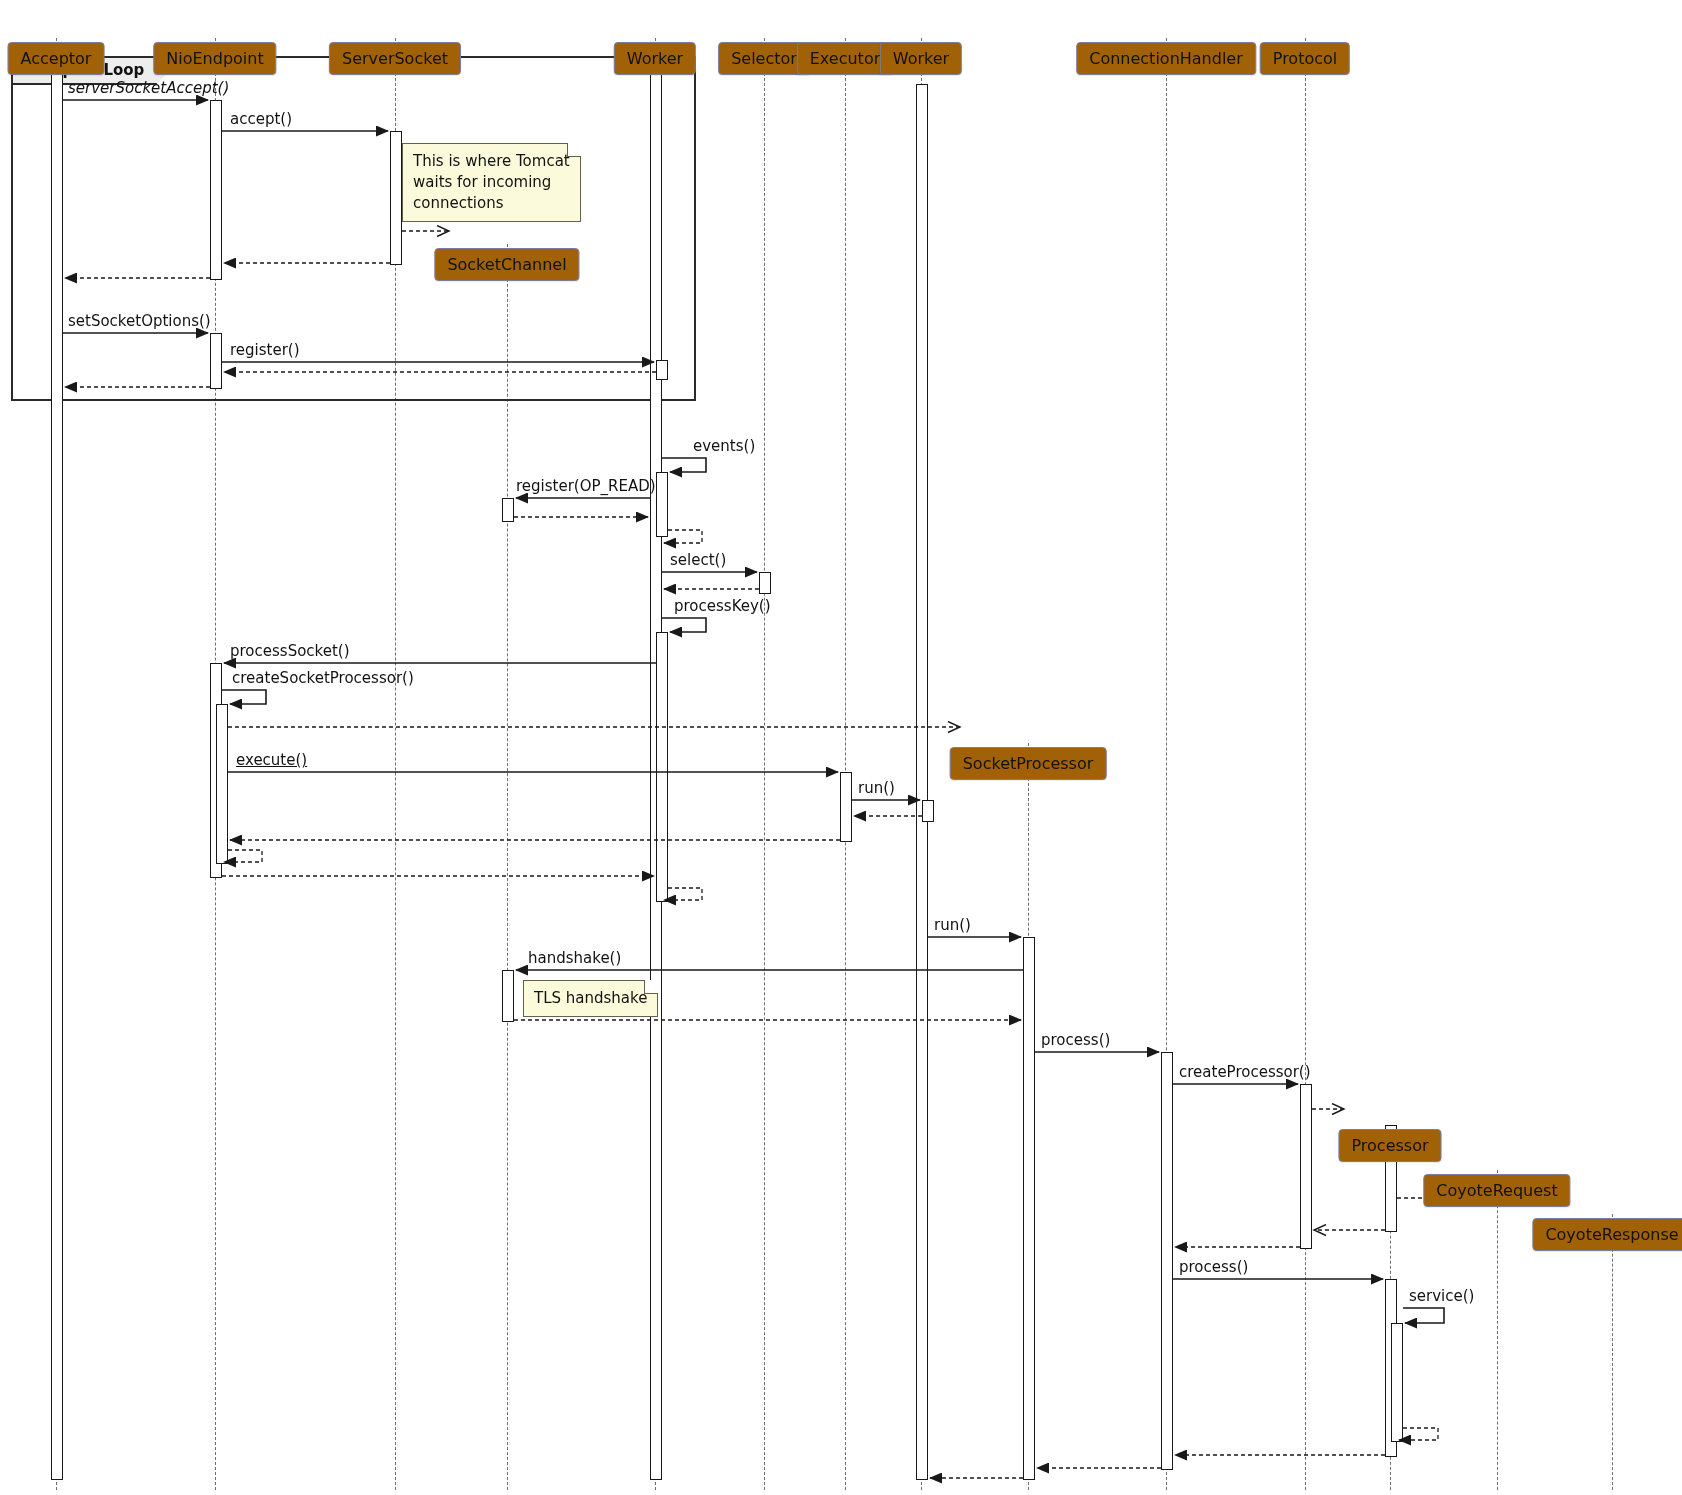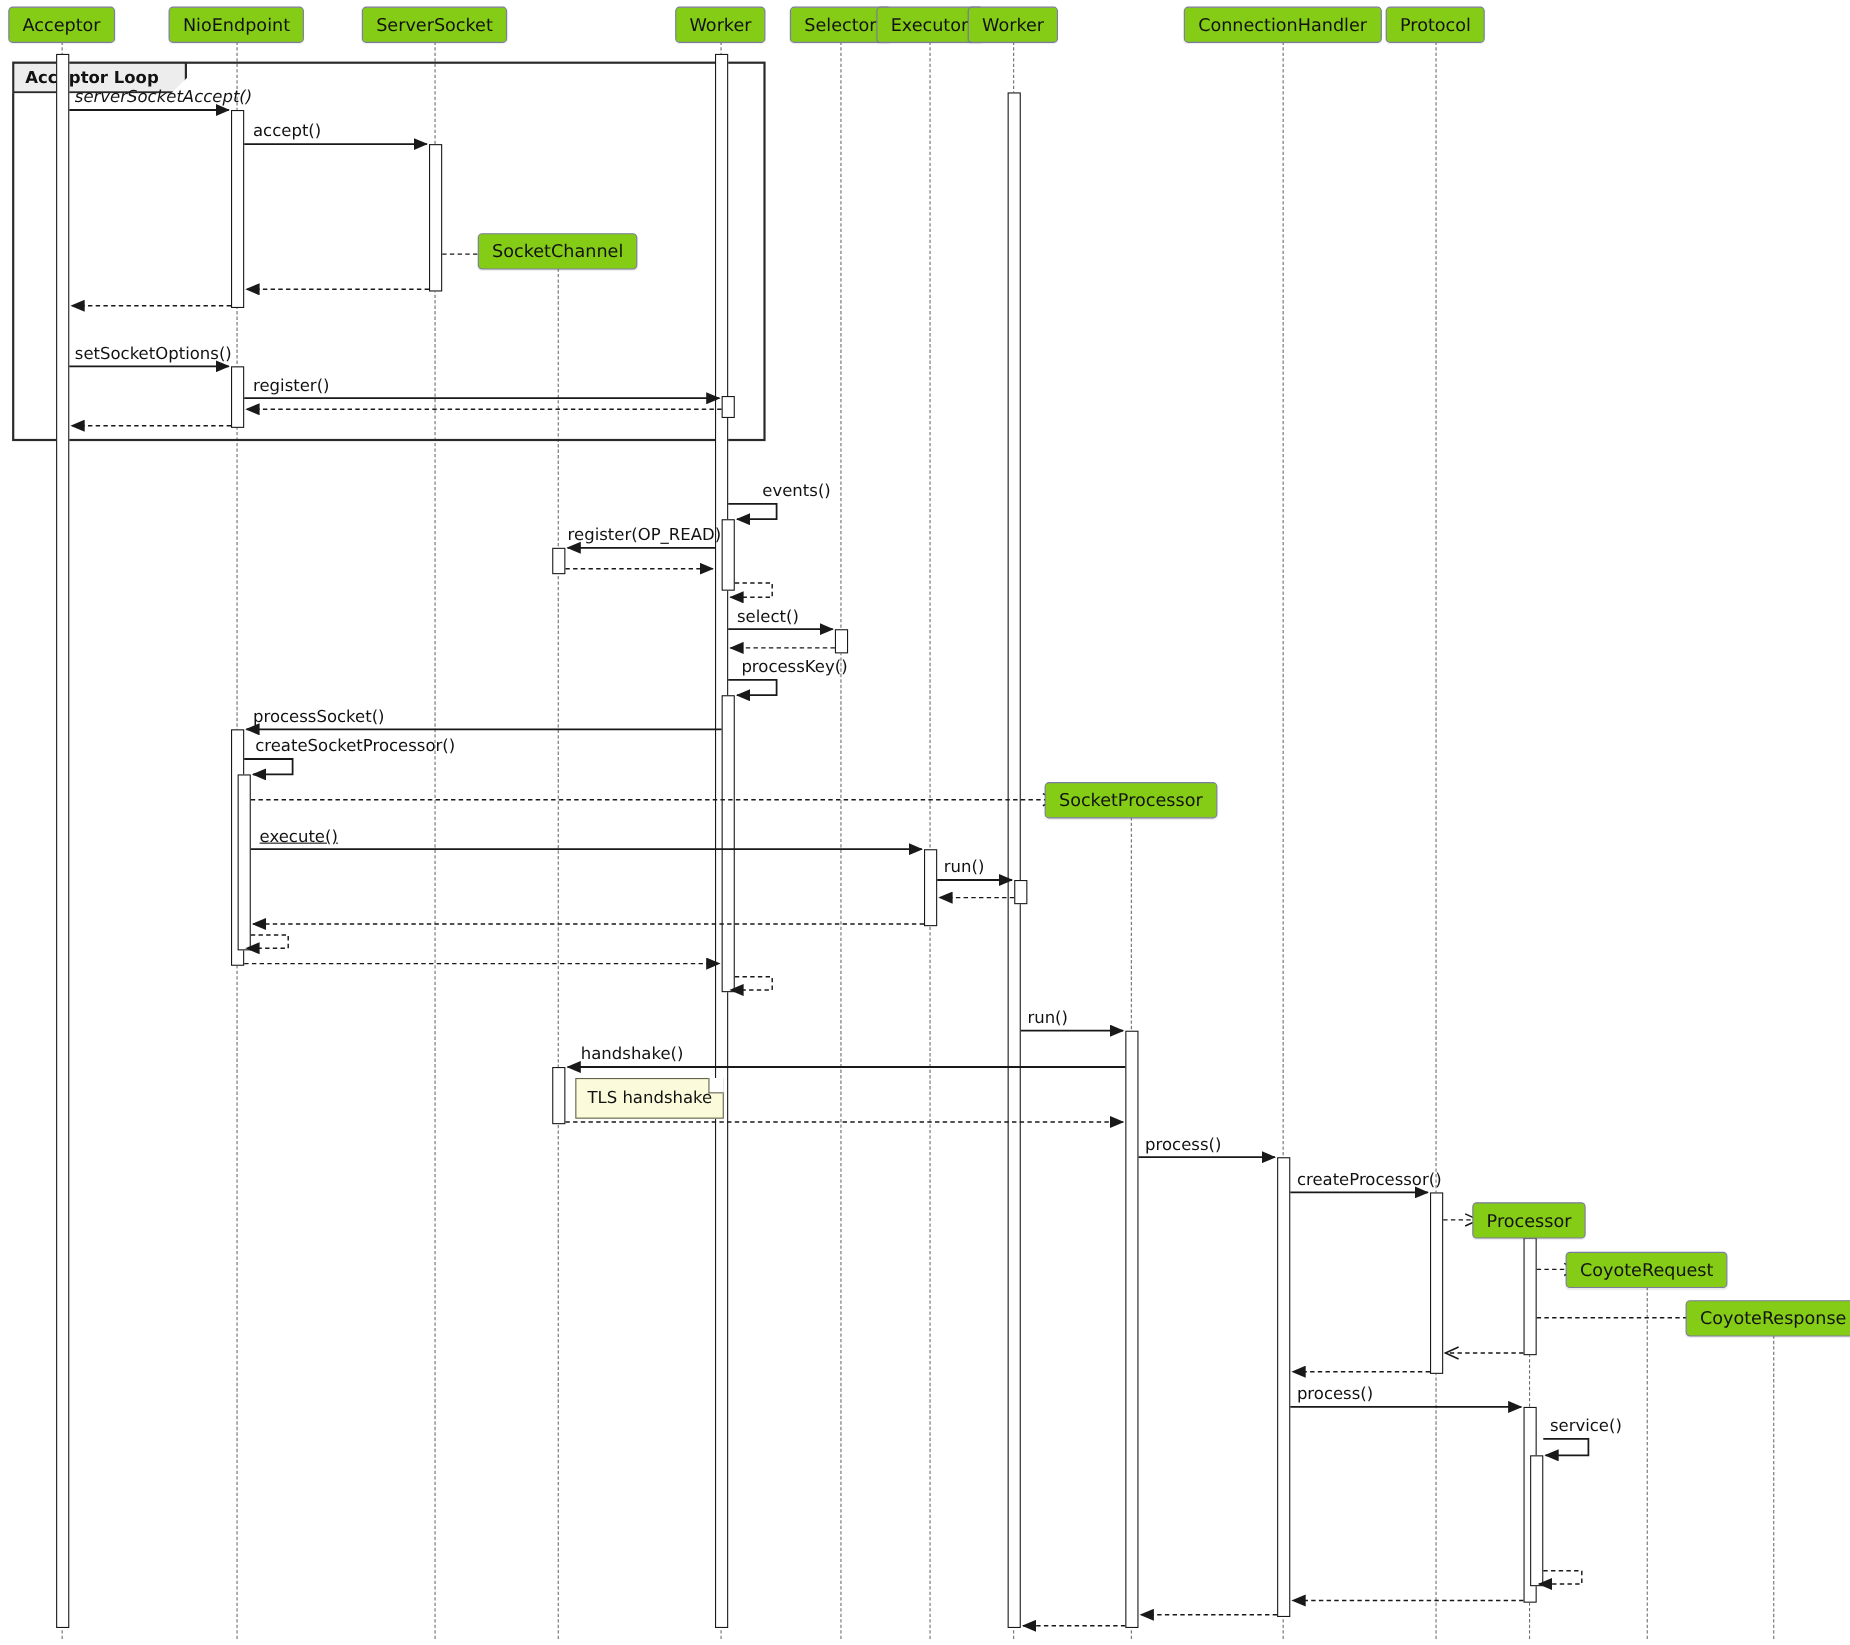--- a/index.html
+++ b/index.html
@@ -3,23 +3,23 @@
 <meta charset="utf-8">
 <style>
   html,body{margin:0;padding:0;background:#ffffff;}
   .canvas{position:relative;width:1682px;height:1495px;background:#fff;
           font-family:"DejaVu Sans","Liberation Sans",sans-serif;color:#121212;overflow:hidden;}
 
   .lifeline{position:absolute;width:0;border-left:1px dashed #6e6e6e;}
 
   .act{position:absolute;width:10px;background:#fff;border:1px solid #191919;box-sizing:content-box;}
 
-  .pbox{position:absolute;transform:translateX(-50%);background:#84cc16;border:1px solid #7c7c9e;
+  .pbox{position:absolute;transform:translateX(-50%);background:#a16207;border:1px solid #7c7c9e;
         border-radius:4px;padding:6px 12px;font-size:16px;line-height:19px;white-space:nowrap;
-        color:#121212;box-shadow:0 1px 1px rgba(0,0,0,0.08);}
+        color:#121212;box-shadow:0 1px 1px rgba(0,0,0,0.08);margin-top:36px;}
 
   .frame{position:absolute;border:2px solid #2a2a2a;}
   .frame-tab{position:absolute;top:-2px;left:-2px;background:#ededed;border:2px solid #2a2a2a;
              font-weight:bold;font-size:15px;line-height:18px;padding:3px 24px 4px 10px;white-space:nowrap;
              clip-path:polygon(0 0,100% 0,100% 50%,calc(100% - 15px) 100%,0 100%);}
 
   .note{position:absolute;background:#FBFBDB;border:1px solid #62624a;padding:7px 10px;
         font-size:15px;line-height:21px;white-space:nowrap;}
   .note::before{content:"";position:absolute;top:-1px;right:-1px;width:13px;height:13px;background:#fff;
         border-left:1px solid #62624a;border-bottom:1px solid #62624a;}
@@ -142,20 +142,25 @@
   <div class="pbox" style="left:921px;top:6px;">Worker</div>
   <div class="pbox" style="left:1166px;top:6px;">ConnectionHandler</div>
   <div class="pbox" style="left:1305px;top:6px;">Protocol</div>
 
   <div class="pbox" style="left:507px;top:212px;">SocketChannel</div>
   <div class="pbox" style="left:1028px;top:711px;">SocketProcessor</div>
   <div class="pbox" style="left:1390px;top:1093px;">Processor</div>
   <div class="pbox" style="left:1497px;top:1138px;">CoyoteRequest</div>
   <div class="pbox" style="left:1612px;top:1182px;">CoyoteResponse</div>
 
+  <div class="note" style="left:402px;top:143px;">
+    <div>This is where Tomcat</div>
+    <div>waits for incoming</div>
+    <div>connections</div>
+  </div>
   <div class="note" style="left:523px;top:980px;">
     <div>TLS handshake</div>
   </div>
 
   <div class="mlabel" style="left:68px;top:80px;font-style:italic;">serverSocketAccept()</div>
   <div class="mlabel" style="left:230px;top:111px;">accept()</div>
   <div class="mlabel" style="left:68px;top:313px;">setSocketOptions()</div>
   <div class="mlabel" style="left:230px;top:342px;">register()</div>
   <div class="mlabel" style="left:674px;top:438px;margin-left:19px;">events()</div>
   <div class="mlabel" style="left:516px;top:478px;">register(OP_READ)</div>

